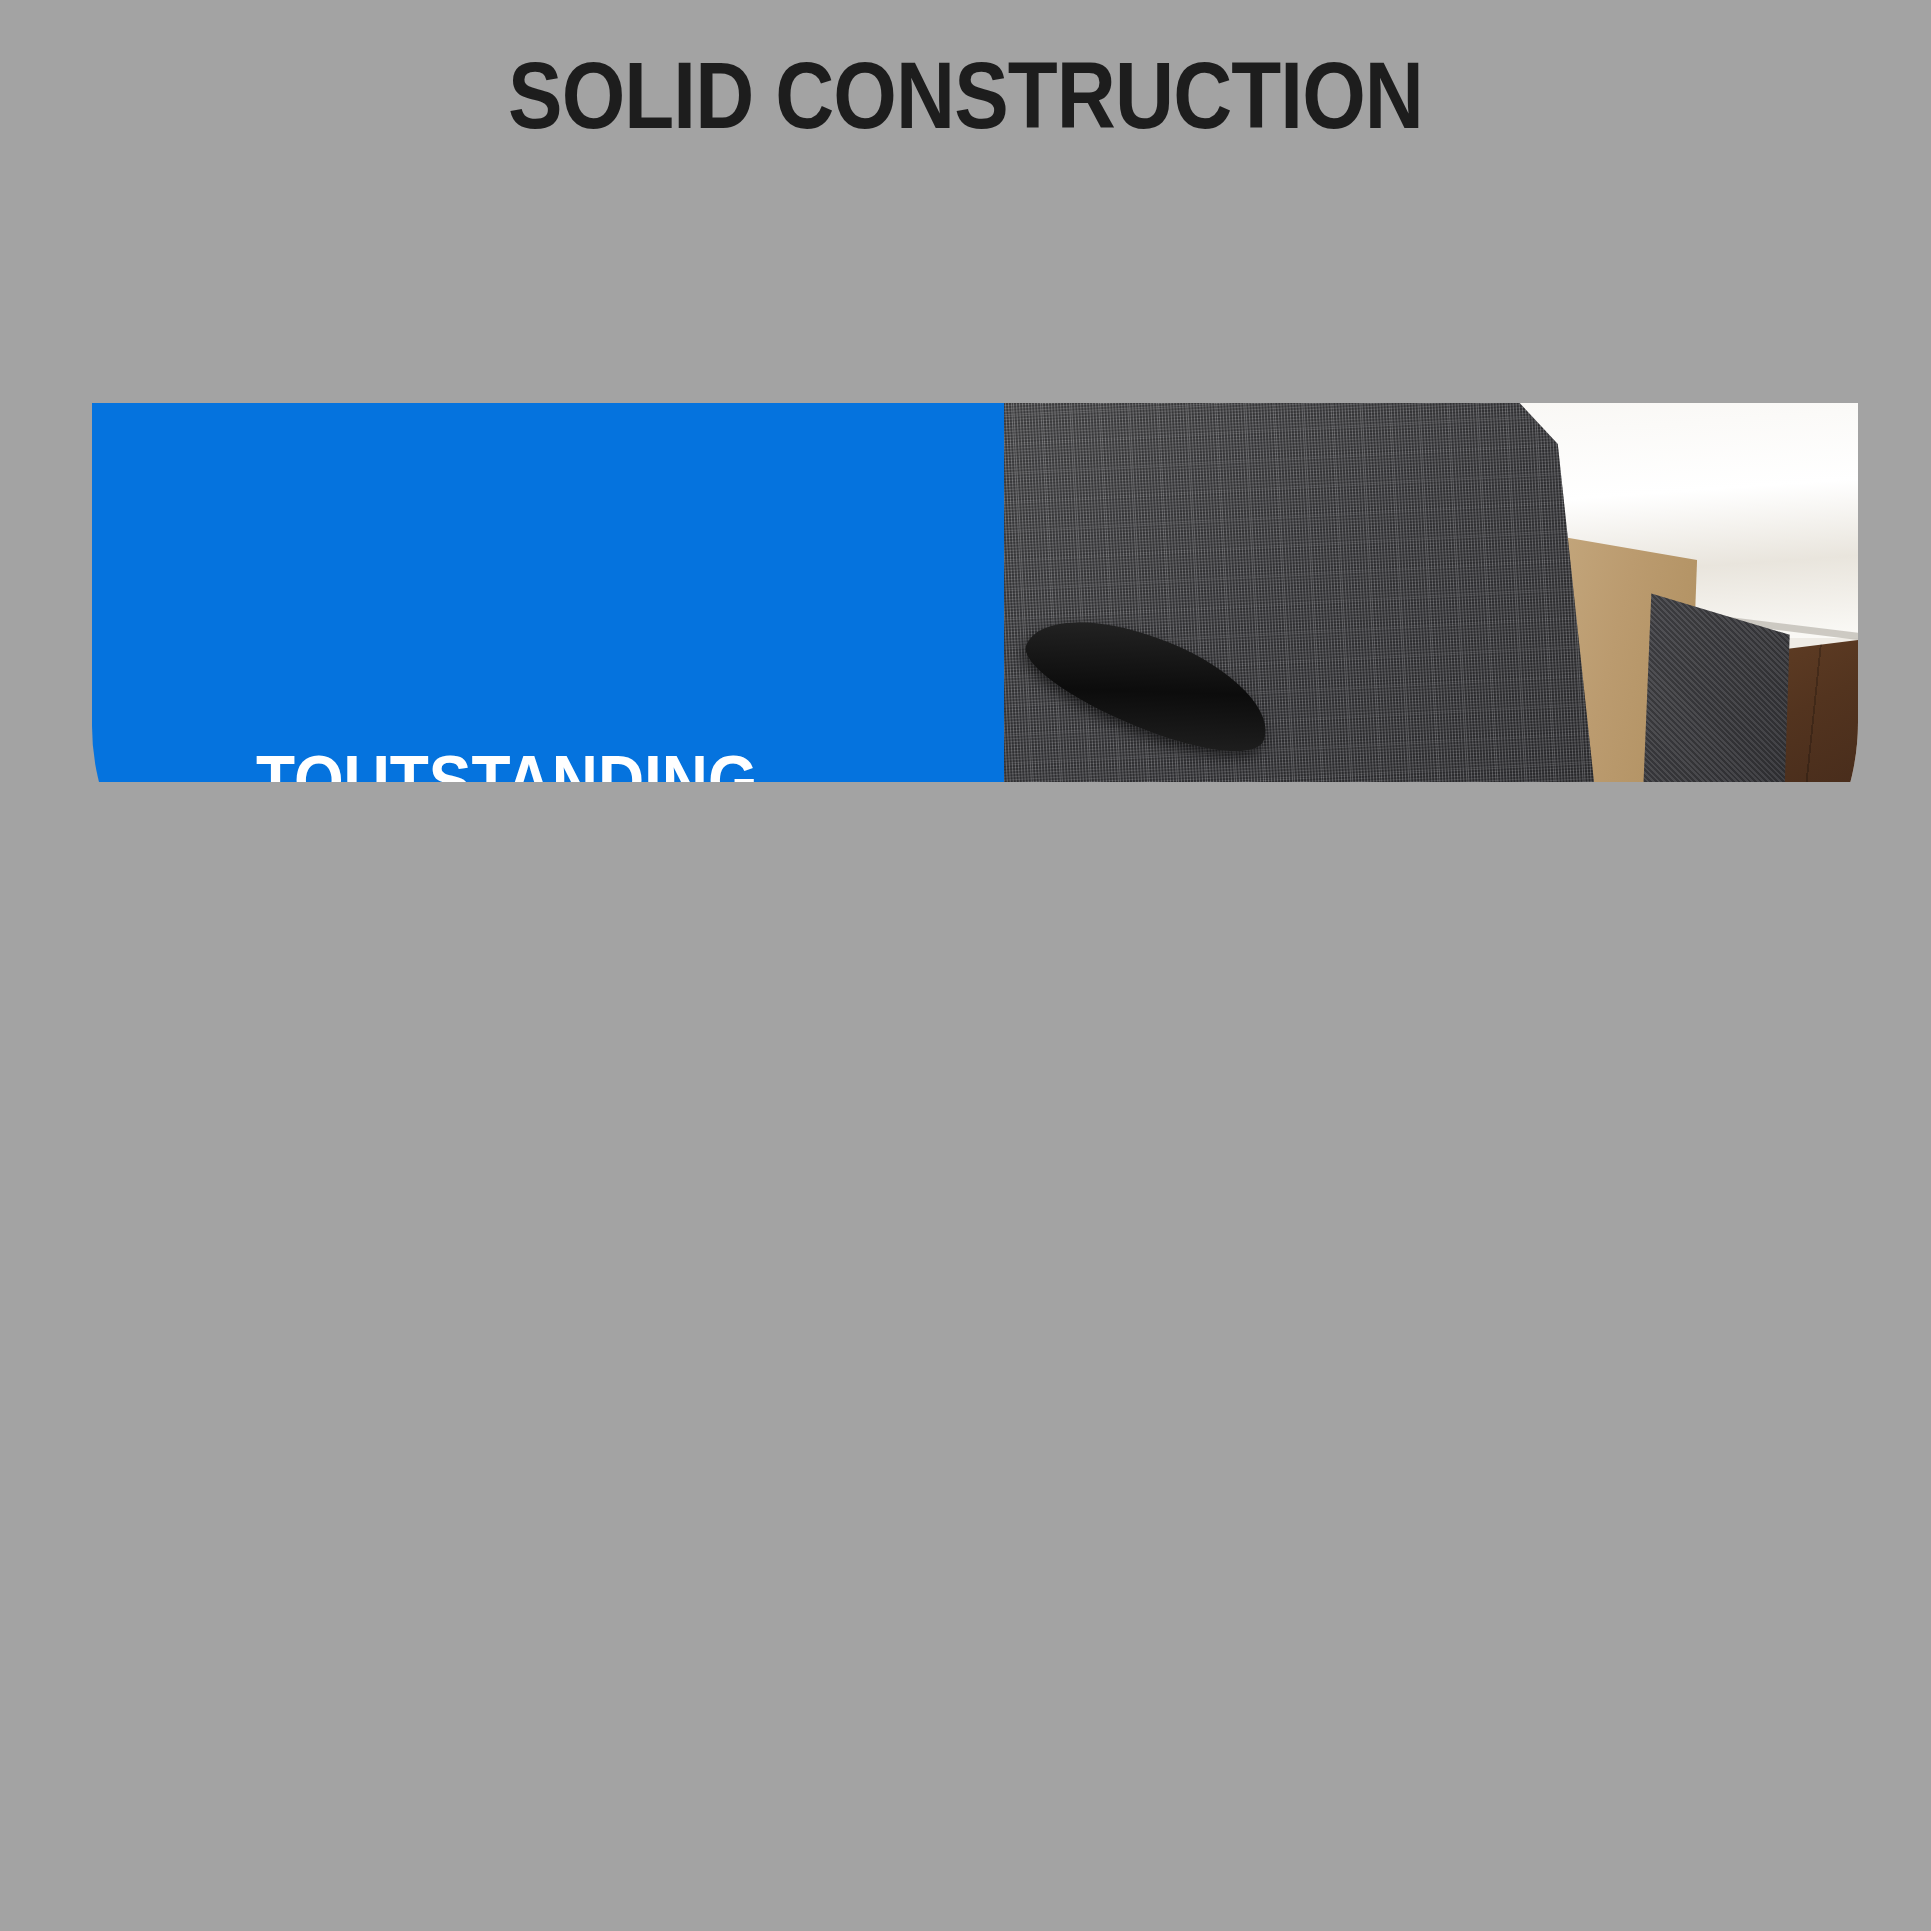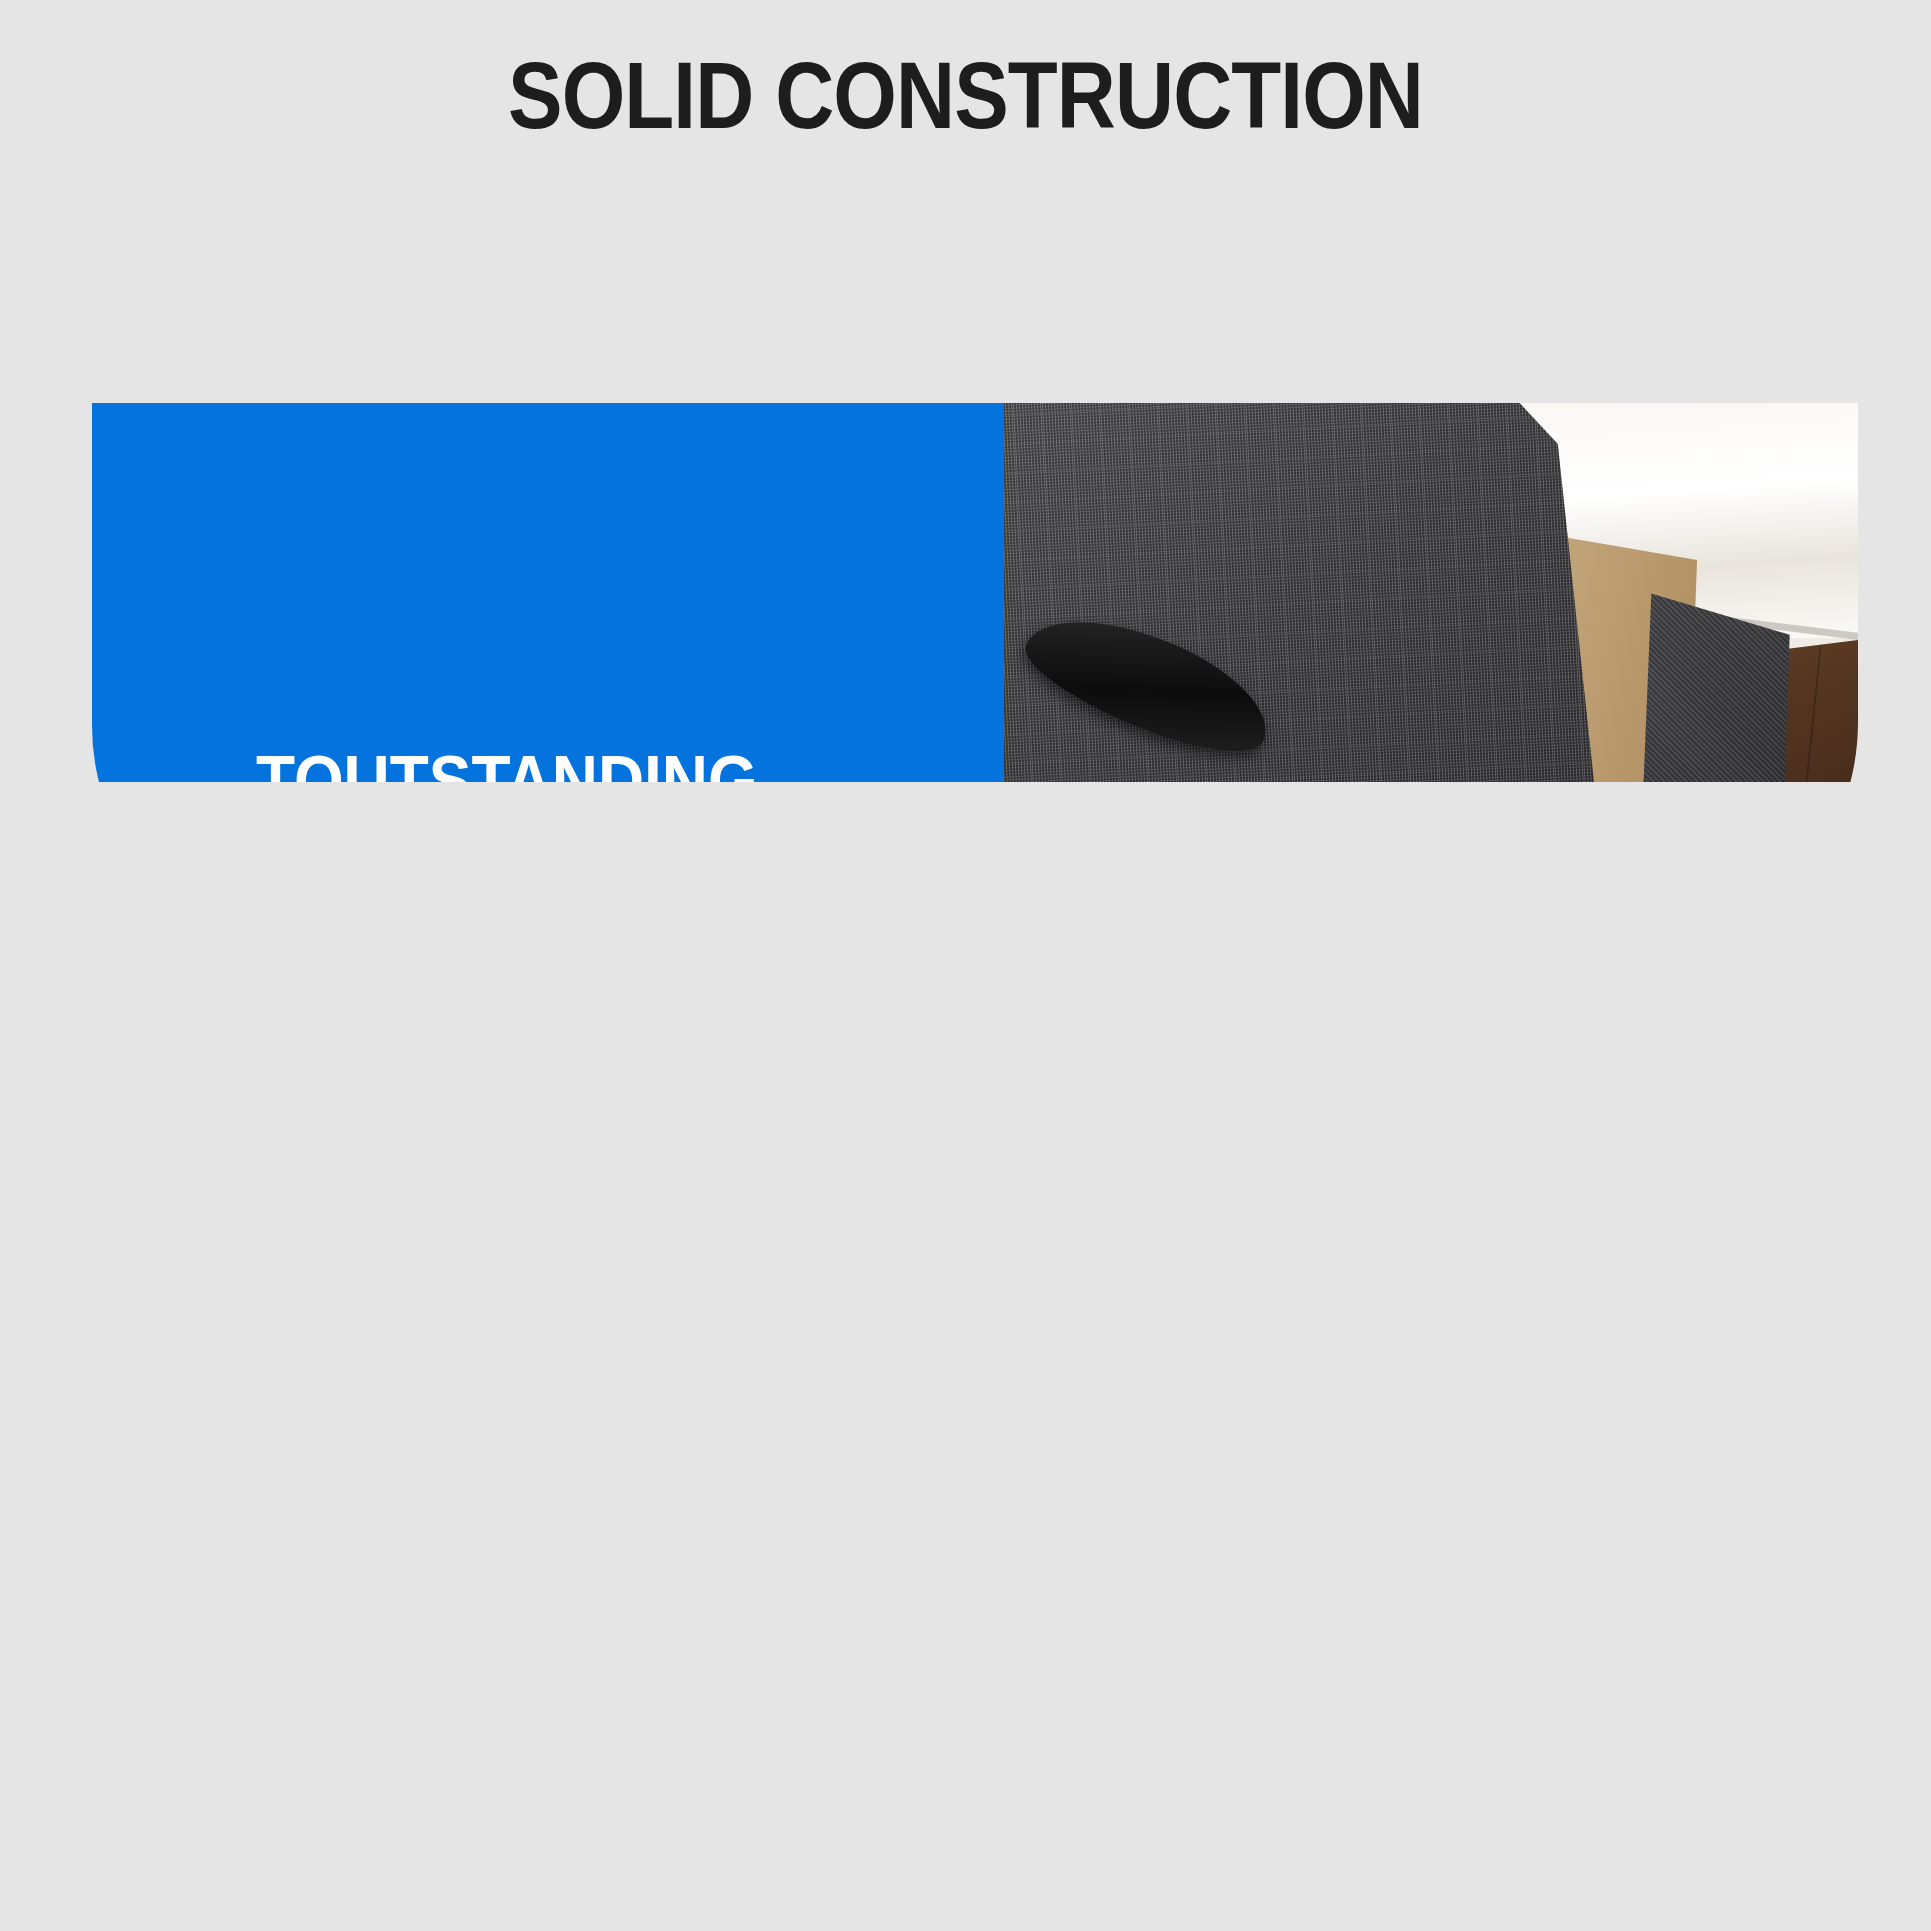--- a/index.html
+++ b/index.html
@@ -1,19 +1,19 @@
 <!DOCTYPE html>
 <html><head>
 <meta charset="utf-8">
 <style>
   * { margin:0; padding:0; box-sizing:border-box; }
   html,body { width:1931px; height:1931px; background:#ffffff; }
   body { font-family:"Liberation Sans", sans-serif; overflow:hidden; }
 
-  #stage { position:relative; width:1931px; height:1931px; background:#e5e5e5; }
+  #stage { position:relative; width:1931px; height:1931px; background:#a3a3a3; }
 
   
   .title {
     position:absolute; left:0; top:41px; width:1931px;
     text-align:center;
     font-family:"Liberation Sans", sans-serif;
     font-weight:bold;
     font-size:95px;
     letter-spacing:-1px;
     color:#1d1d1d;

